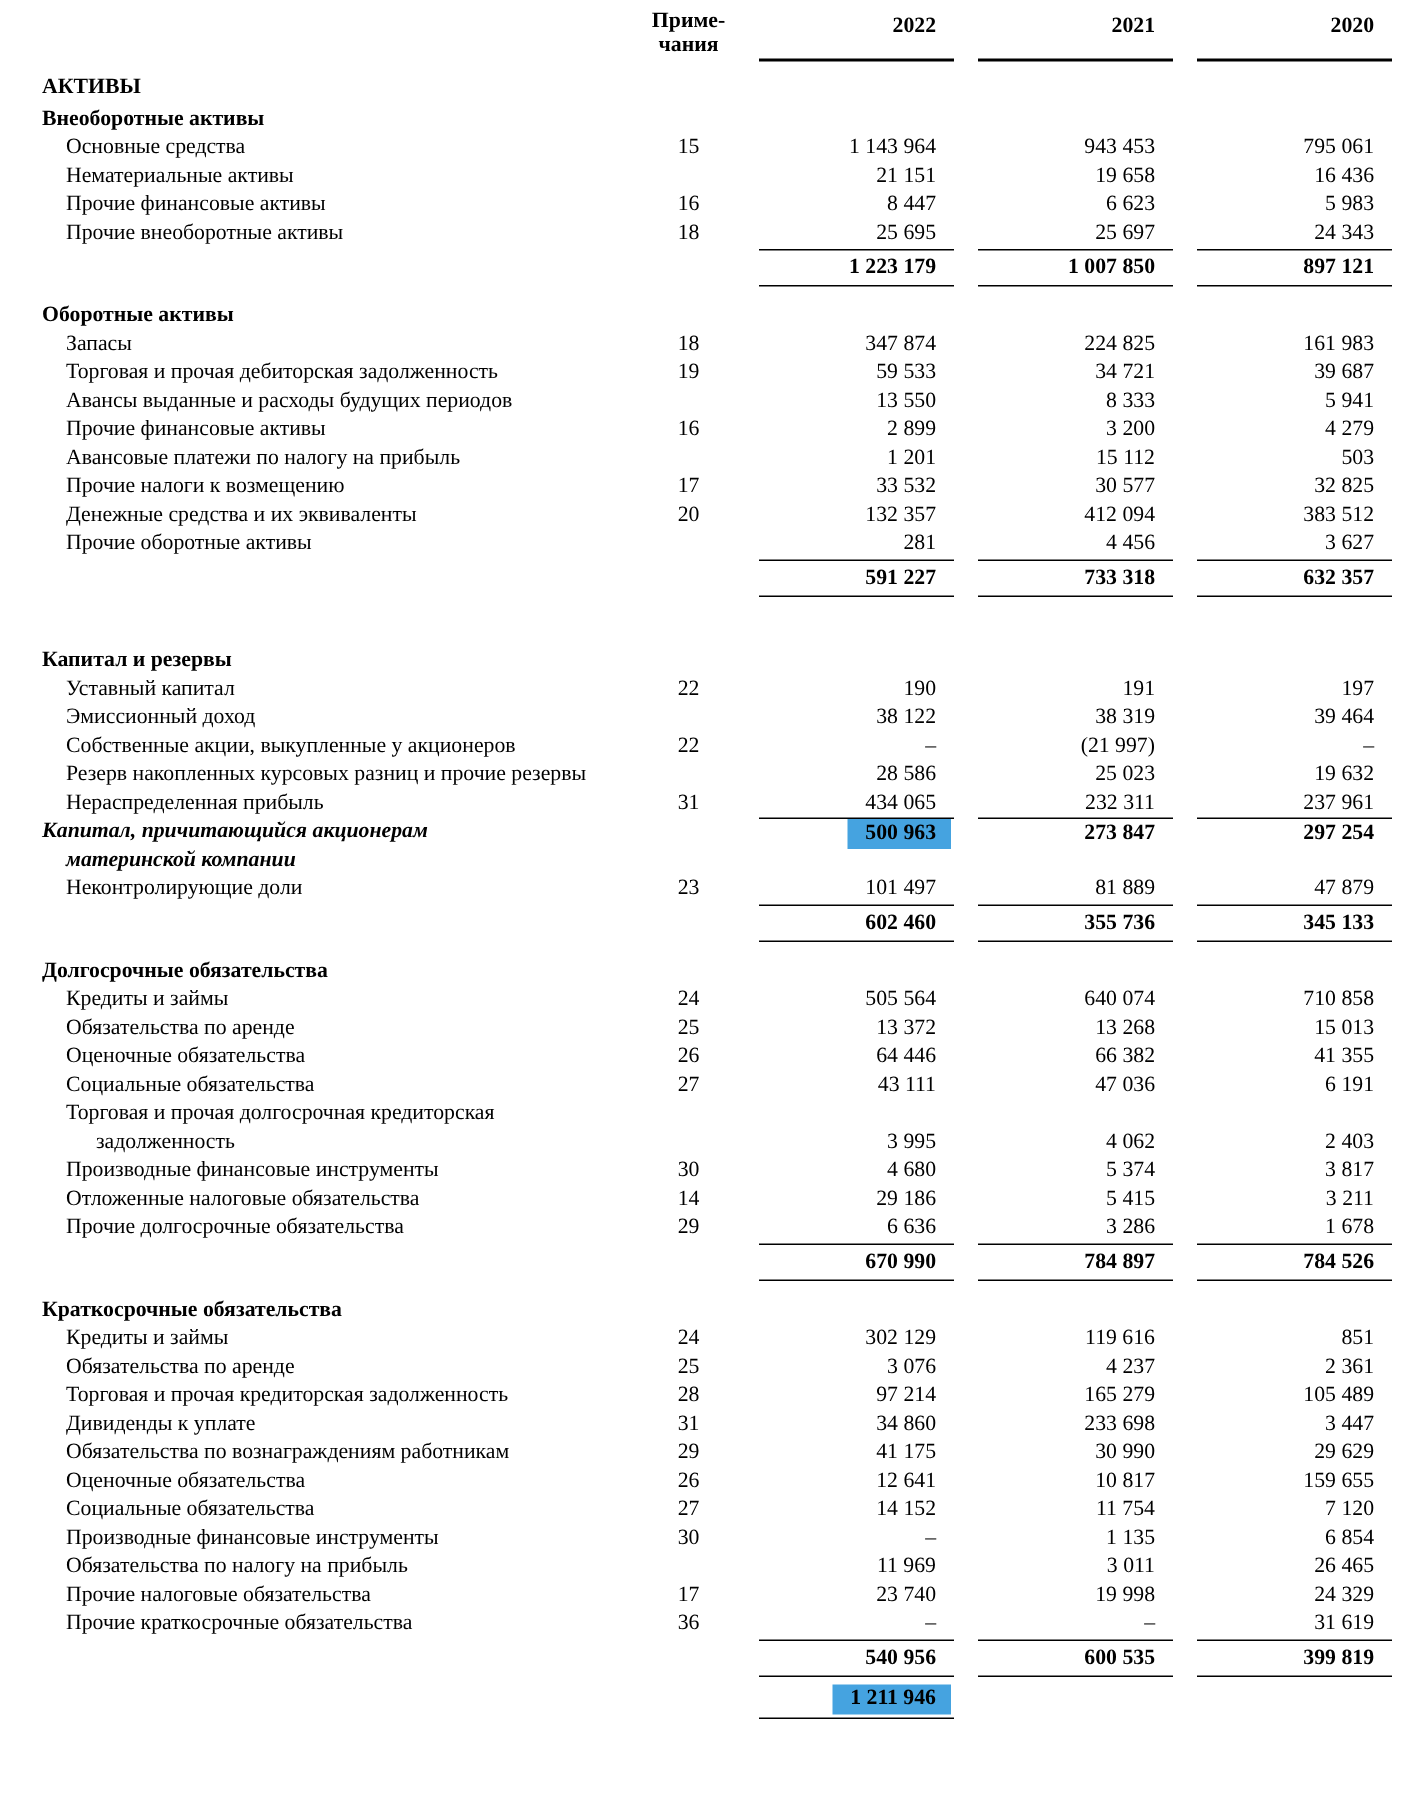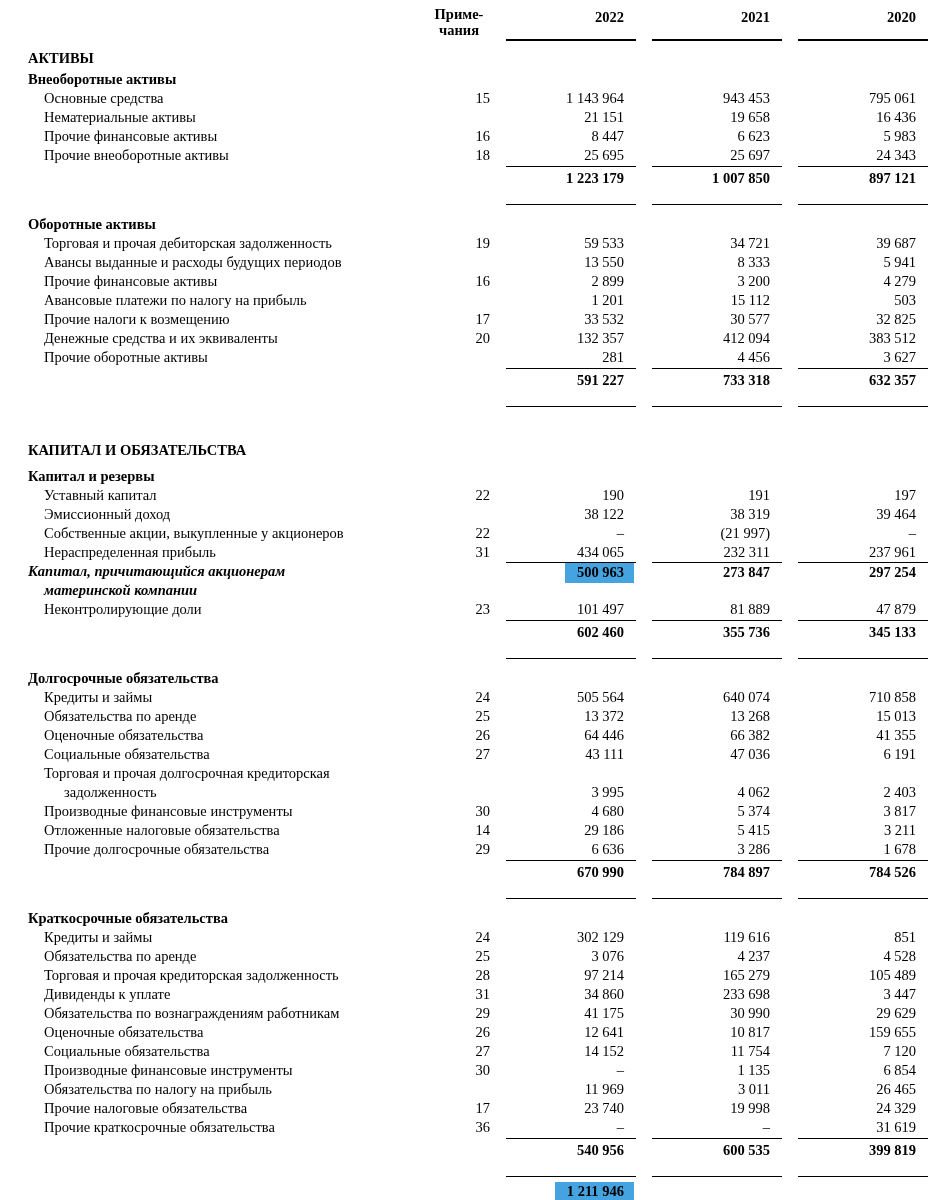--- a/index.html
+++ b/index.html
@@ -10,40 +10,40 @@
     background: #ffffff; color: #000000;
     font-family: "Liberation Serif", "DejaVu Serif", serif;
     font-size: 14.5px;
   }
   .page { padding: 6px 8px 12px 28px; }
   table.bs { width: 100%; border-collapse: collapse; table-layout: fixed; }
   col.c-label { width: auto; }
   col.c-note  { width: 62px; }
   col.c-year  { width: 146px; }
   td { padding: 0; vertical-align: bottom; line-height: 19px; }
-  td.note { text-align: right; }
+  td.note { text-align: center; }
   td.num  { white-space: nowrap; }
   td.num .inbox { text-align: right; padding-right: 12px; margin-left: 16px; }
   thead td { vertical-align: bottom; }
   .note-head { text-align: center; font-weight: bold; padding-bottom: 3px; }
   .note-head div { line-height: 16px; }
   .yearhead .inbox { text-align: center; font-weight: bold; border-bottom: 2px solid #000; padding-bottom: 12px; }
   tr.header1 td { padding-top: 8px; }
   tr.header1 .l1 { font-weight: bold; }
   tr.header2 td { padding-top: 2px; }
   tr.header2 .l1 { font-weight: bold; }
   tr.item td.label, tr.item2 td.label { padding-left: 16px; }
   tr.item2 .l2 { padding-left: 20px; }
   tr.capital .l1, tr.capital .l2 { font-weight: bold; font-style: italic; }
   tr.capital .l2 { padding-left: 16px; }
   tr.capital td.num { font-weight: bold; vertical-align: top; }
   tr.capital td.num .inbox { border-top: 1px solid #000; }
   tr.subtotal td { padding-top: 1px; }
   tr.subtotal td.num { font-weight: bold; }
-  tr.subtotal td.num .inbox { border-top: 1px solid #000; border-bottom: 1px solid #000; padding-top: 2px; padding-bottom: 16px; }
+  tr.subtotal td.num .inbox { border-top: 1px solid #000; border-bottom: 1px solid #000; padding-top: 2px; padding-bottom: 2px; }
   tr.total td { padding-top: 5px; font-weight: bold; }
   tr.total td.num .inbox { border-bottom: 1px solid #000; padding-bottom: 2px; }
   .hl { display: inline-block; background: var(--hl); padding: 0 10px 1px 12px; margin-right: -10px; }
   tr.spacer td { line-height: 0; }
 </style>
 </head>
 <body>
 
 <div class="page">
   <table class="bs">
@@ -191,20 +191,35 @@
           </td>
           <td class="num">
             <div class="inbox">&nbsp;</div>
           </td>
           <td class="num">
             <div class="inbox">&nbsp;</div>
           </td>
         </tr>
         <tr class="item">
           <td class="label">
+            <div class="l1">Запасы</div>
+          </td>
+          <td class="note">18</td>
+          <td class="num">
+            <div class="inbox"><span>347 874</span></div>
+          </td>
+          <td class="num">
+            <div class="inbox"><span>224 825</span></div>
+          </td>
+          <td class="num">
+            <div class="inbox"><span>161 983</span></div>
+          </td>
+        </tr>
+        <tr class="item">
+          <td class="label">
             <div class="l1">Торговая и прочая дебиторская задолженность</div>
           </td>
           <td class="note">19</td>
           <td class="num">
             <div class="inbox"><span>59 533</span></div>
           </td>
           <td class="num">
             <div class="inbox"><span>34 721</span></div>
           </td>
           <td class="num">
@@ -312,35 +327,20 @@
           <td class="num">
             <div class="inbox"><span>733 318</span></div>
           </td>
           <td class="num">
             <div class="inbox"><span>632 357</span></div>
           </td>
         </tr>
         <tr class="spacer">
           <td colspan="5" style="height: 26px;"></td>
         </tr>
-        <tr class="header1">
-          <td class="label">
-            <div class="l1">КАПИТАЛ И ОБЯЗАТЕЛЬСТВА</div>
-          </td>
-          <td class="note"></td>
-          <td class="num">
-            <div class="inbox">&nbsp;</div>
-          </td>
-          <td class="num">
-            <div class="inbox">&nbsp;</div>
-          </td>
-          <td class="num">
-            <div class="inbox">&nbsp;</div>
-          </td>
-        </tr>
         <tr class="spacer">
           <td colspan="5" style="height: 5px;"></td>
         </tr>
         <tr class="header2">
           <td class="label">
             <div class="l1">Капитал и резервы</div>
           </td>
           <td class="note"></td>
           <td class="num">
             <div class="inbox">&nbsp;</div>
@@ -392,20 +392,35 @@
           </td>
           <td class="num">
             <div class="inbox"><span>(21 997)</span></div>
           </td>
           <td class="num">
             <div class="inbox"><span>–</span></div>
           </td>
         </tr>
         <tr class="item">
           <td class="label">
+            <div class="l1">Резерв накопленных курсовых разниц и прочие резервы</div>
+          </td>
+          <td class="note"></td>
+          <td class="num">
+            <div class="inbox"><span>28 586</span></div>
+          </td>
+          <td class="num">
+            <div class="inbox"><span>25 023</span></div>
+          </td>
+          <td class="num">
+            <div class="inbox"><span>19 632</span></div>
+          </td>
+        </tr>
+        <tr class="item">
+          <td class="label">
             <div class="l1">Нераспределенная прибыль</div>
           </td>
           <td class="note">31</td>
           <td class="num">
             <div class="inbox"><span>434 065</span></div>
           </td>
           <td class="num">
             <div class="inbox"><span>232 311</span></div>
           </td>
           <td class="num">
@@ -650,21 +665,21 @@
             <div class="l1">Обязательства по аренде</div>
           </td>
           <td class="note">25</td>
           <td class="num">
             <div class="inbox"><span>3 076</span></div>
           </td>
           <td class="num">
             <div class="inbox"><span>4 237</span></div>
           </td>
           <td class="num">
-            <div class="inbox"><span>4 528</span></div>
+            <div class="inbox"><span>2 361</span></div>
           </td>
         </tr>
         <tr class="item">
           <td class="label">
             <div class="l1">Торговая и прочая кредиторская задолженность</div>
           </td>
           <td class="note">28</td>
           <td class="num">
             <div class="inbox"><span>97 214</span></div>
           </td>

